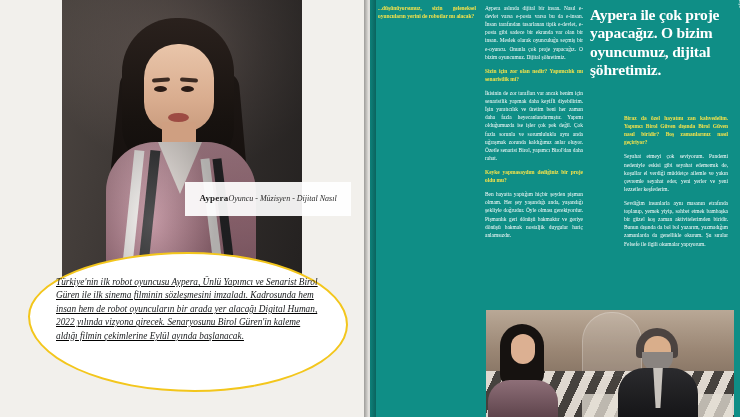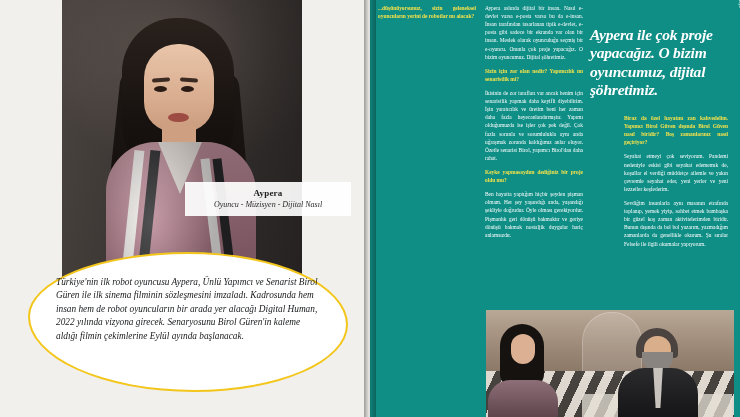--- a/index.html
+++ b/index.html
@@ -146,21 +146,21 @@
     background: #f0e9e4;
     clip-path: polygon(0 0, 100% 0, 50% 100%);
   }
 
   .caption-bar {
     position: absolute;
     left: 185px; top: 182px;
     width: 166px; height: 34px;
     background: rgba(255,255,255,0.92);
     display: flex;
-    flex-direction: column;
+    flex-direction: row;
     align-items: center;
     justify-content: center;
     line-height: 1.25;
   }
   .caption-name {
     font-size: 9px;
     font-weight: bold;
     color: #1b1b1b;
     letter-spacing: .2px;
   }
@@ -172,20 +172,21 @@
 
   .yellow-note {
     position: absolute;
     left: 28px; top: 252px;
     width: 320px; height: 140px;
     border: 2px solid #f3c61c;
     border-radius: 50% 50% 48% 52% / 46% 52% 48% 54%;
     background: #ffffff;
     box-sizing: border-box;
     padding: 22px 26px;
+    text-decoration: underline;
   }
   .yellow-note p {
     margin: 0;
     font-size: 9.3px;
     line-height: 1.45;
     color: #16181a;
     font-style: italic;
     text-align: left;
   }
 
@@ -229,25 +230,23 @@
     left: 254px; top: 114px; width: 104px;
   }
 
   .headline {
     position: absolute;
     left: 220px; top: 6px;
     width: 144px;
     color: #ffffff;
     font-family: "Liberation Serif", serif;
     font-weight: bold;
-    font-style: italic;
     font-size: 15.5px;
     line-height: 1.18;
     letter-spacing: -0.2px;
-    margin-top: 20px;
   }
   .side-credit {
     position: absolute;
     right: 2px; top: 8px;
     transform-origin: right top;
     transform: rotate(90deg) translate(0, -100%);
     font-size: 4.6px;
     color: #ffffff;
     letter-spacing: .4px;
     white-space: nowrap;

